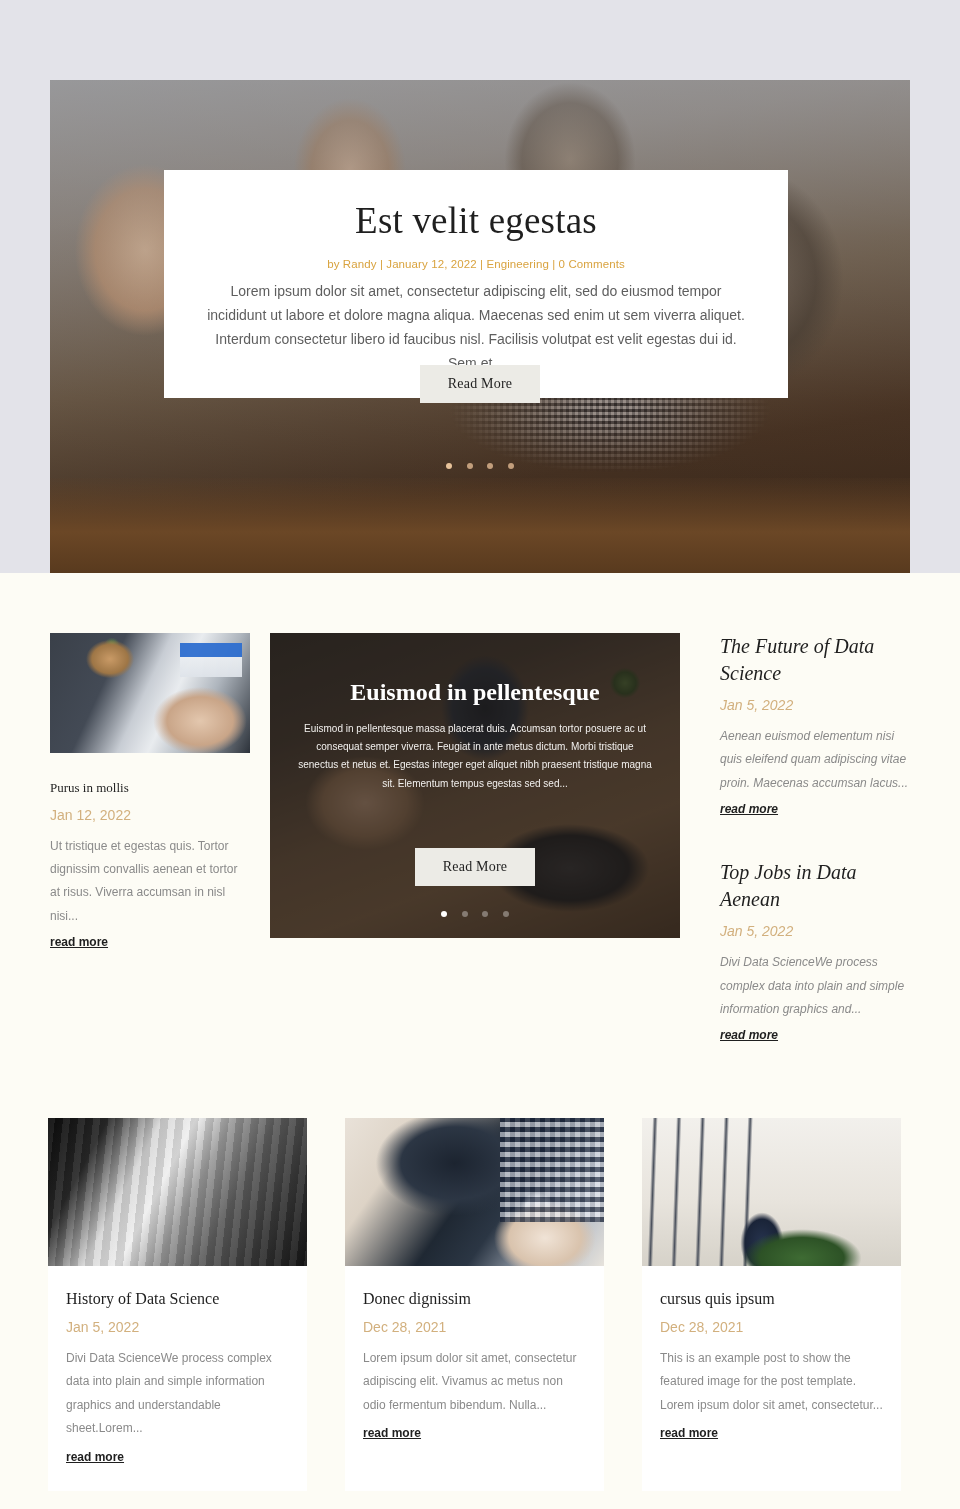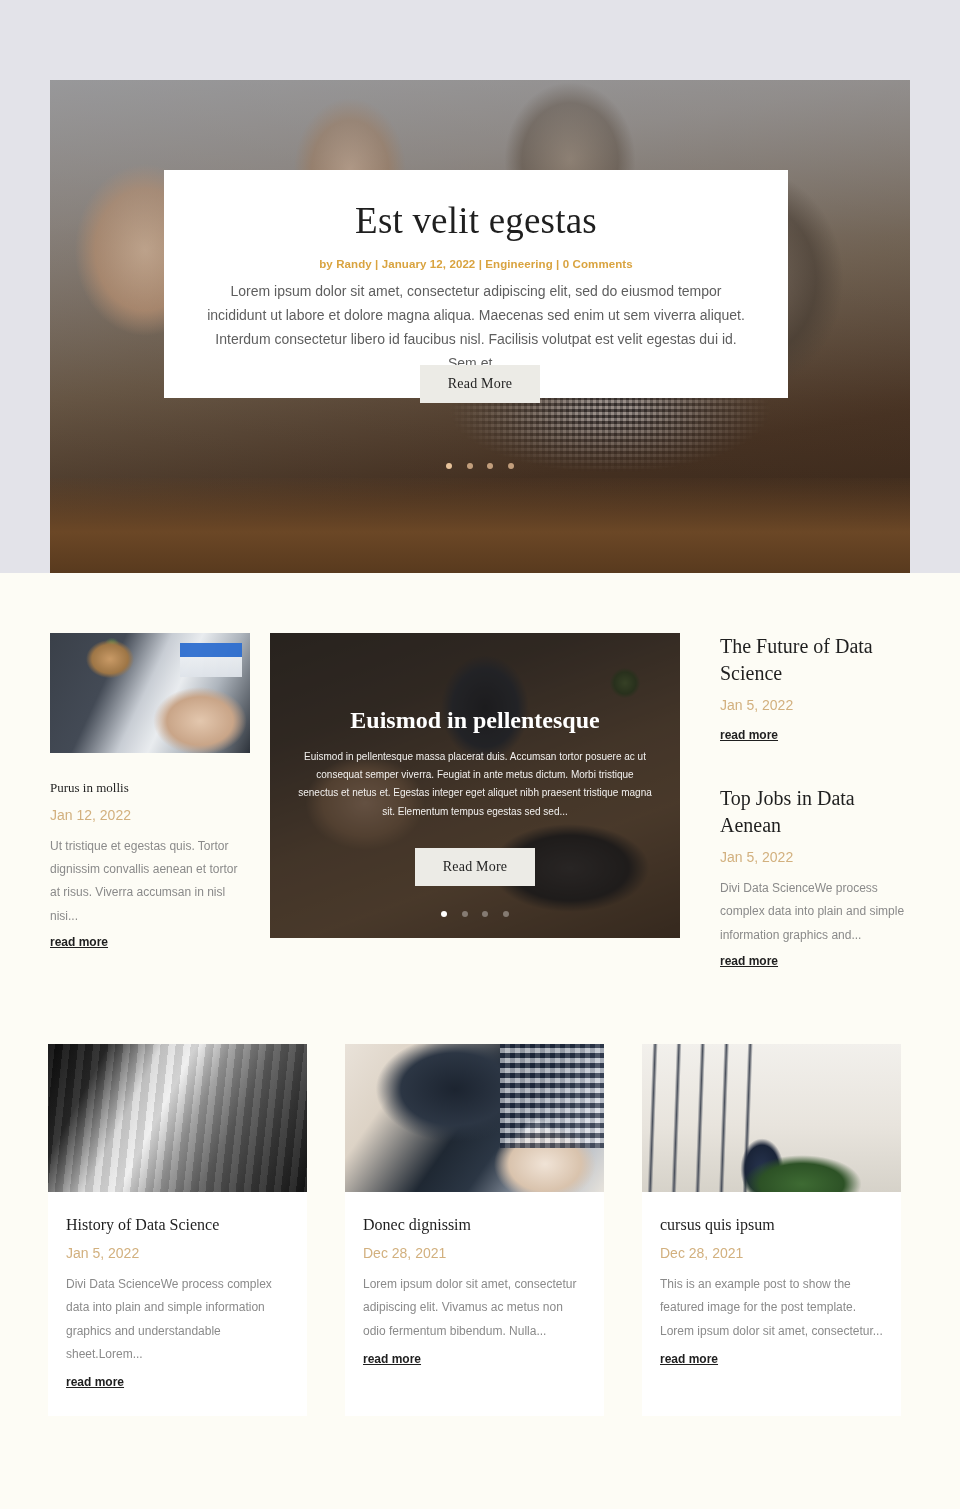--- a/index.html
+++ b/index.html
@@ -89,21 +89,21 @@
     font-family: "Liberation Serif", serif;
     font-size: 37px;
     line-height: 1.25;
     color: #1f1f1f;
     font-weight: 400;
     letter-spacing: 0.2px;
     margin-bottom: 14px;
   }
   .hero-meta {
     font-size: 11.5px;
-    font-weight: bold;
+    font-weight: normal;
     color: #d9a33f;
     margin-bottom: 9px;
     letter-spacing: 0.1px;
   }
   .hero-excerpt {
     font-size: 14px;
     line-height: 1.72;
     color: #5e5e5e;
   }
   .hero-readmore-wrap {
@@ -147,21 +147,21 @@
     padding: 60px 0 0;
     width: 960px;
   }
   .row-top {
     display: flex;
     padding: 0 50px;
     gap: 0;
   }
   .col-left { width: 200px; margin-right: 20px; }
   .col-mid  { width: 410px; margin-right: 40px; }
-  .col-right{ width: 190px; }
+  .col-right{ width: 190px; font-style: italic; }
 
   .thumb {
     width: 100%;
     height: 120px;
     background: #2a2f38;
     display: block;
   }
   .thumb-laptop1 {
     background:
       radial-gradient(ellipse 30px 24px at 60px 26px, #c99a66 0%, #9e7646 60%, rgba(158,118,70,0) 80%),
@@ -274,21 +274,20 @@
     text-align: center;
     padding: 0 28px;
     z-index: 3;
   }
   .slider-title {
     font-family: "Liberation Serif", serif;
     font-size: 24px;
     font-weight: bold;
     color: #ffffff;
     margin-bottom: 14px;
-    margin-top: 28px;
   }
   .slider-excerpt {
     font-size: 10px;
     line-height: 1.82;
     color: #f2f0ee;
   }
   .slider-btn-wrap {
     position: absolute;
     left: 0; right: 0; top: 215px;
     text-align: center;
@@ -395,20 +394,21 @@
           <span class="dot-w"></span>
         </div>
       </div>
     </div>
 
     <div class="col-right">
 
       <article class="right-post">
         <h2 class="card-title big">The Future of Data Science</h2>
         <div class="card-date">Jan 5, 2022</div>
+        <p class="card-excerpt">Aenean euismod elementum nisi quis eleifend quam adipiscing vitae proin. Maecenas accumsan lacus...</p>
         <a class="read-more">read more</a>
       </article>
 
       <article class="right-post">
         <h2 class="card-title big">Top Jobs in Data Aenean</h2>
         <div class="card-date">Jan 5, 2022</div>
         <p class="card-excerpt">Divi Data ScienceWe process complex data into plain and simple information graphics and...</p>
         <a class="read-more">read more</a>
       </article>
 

